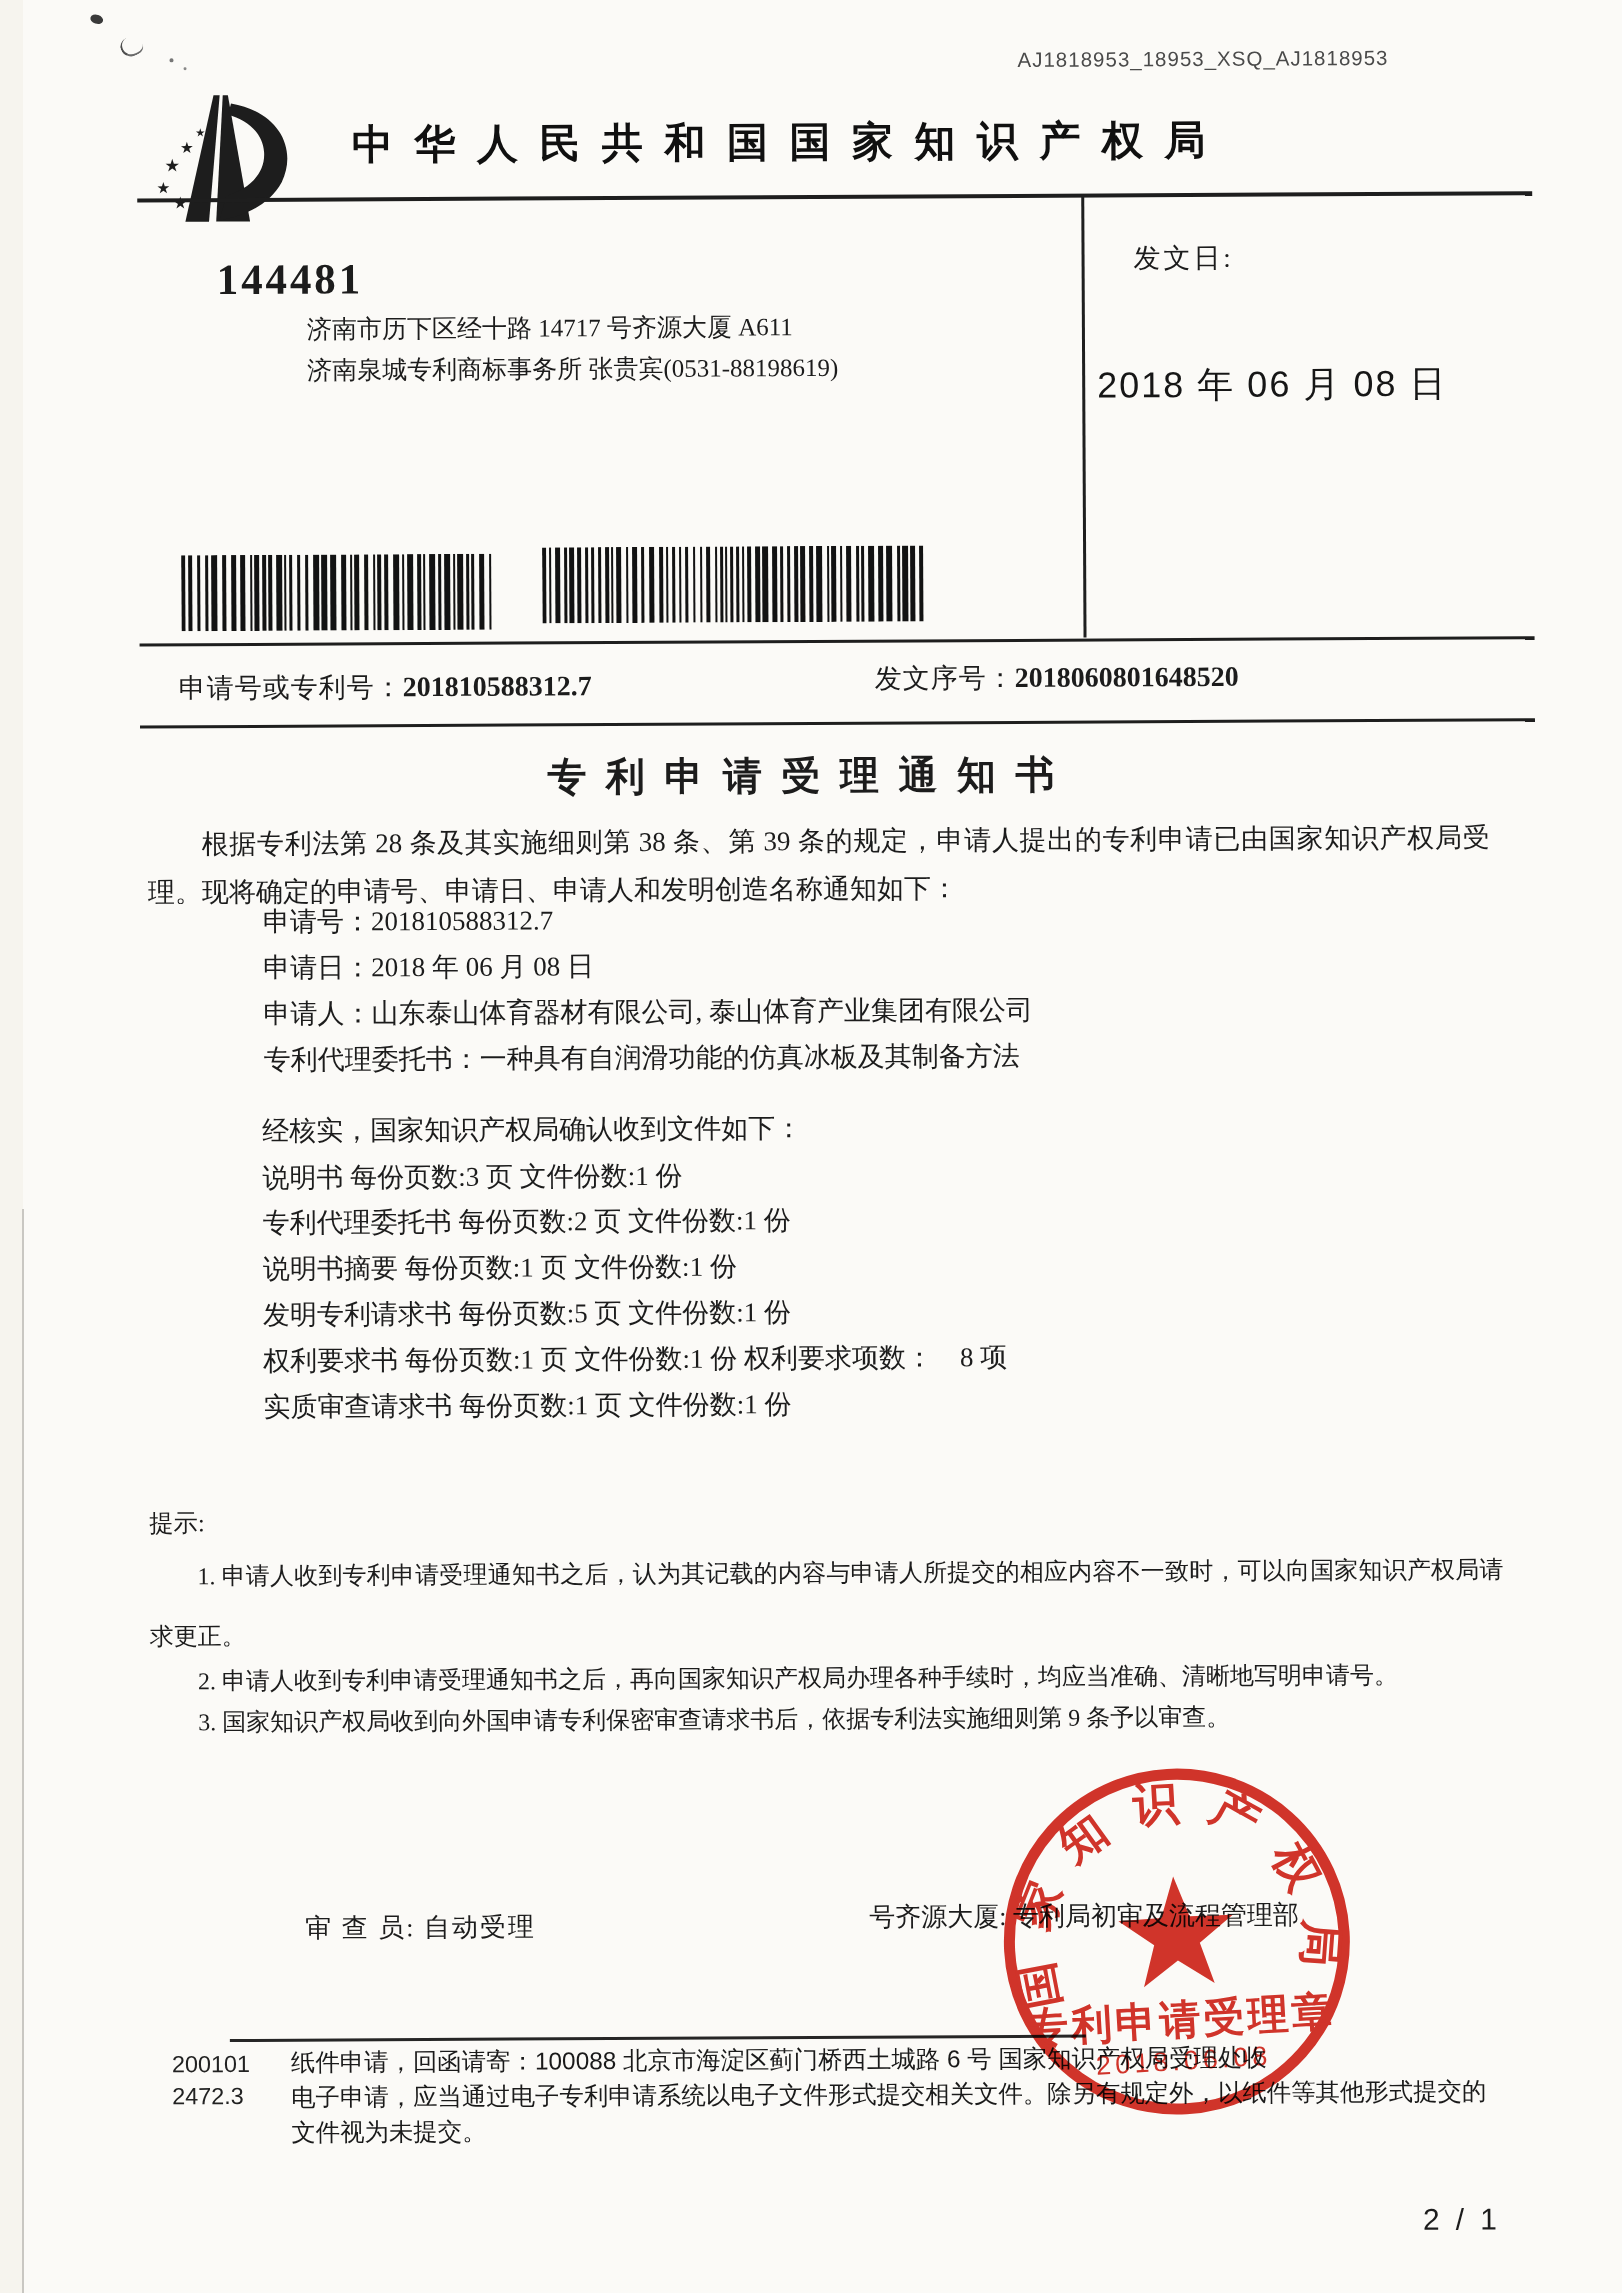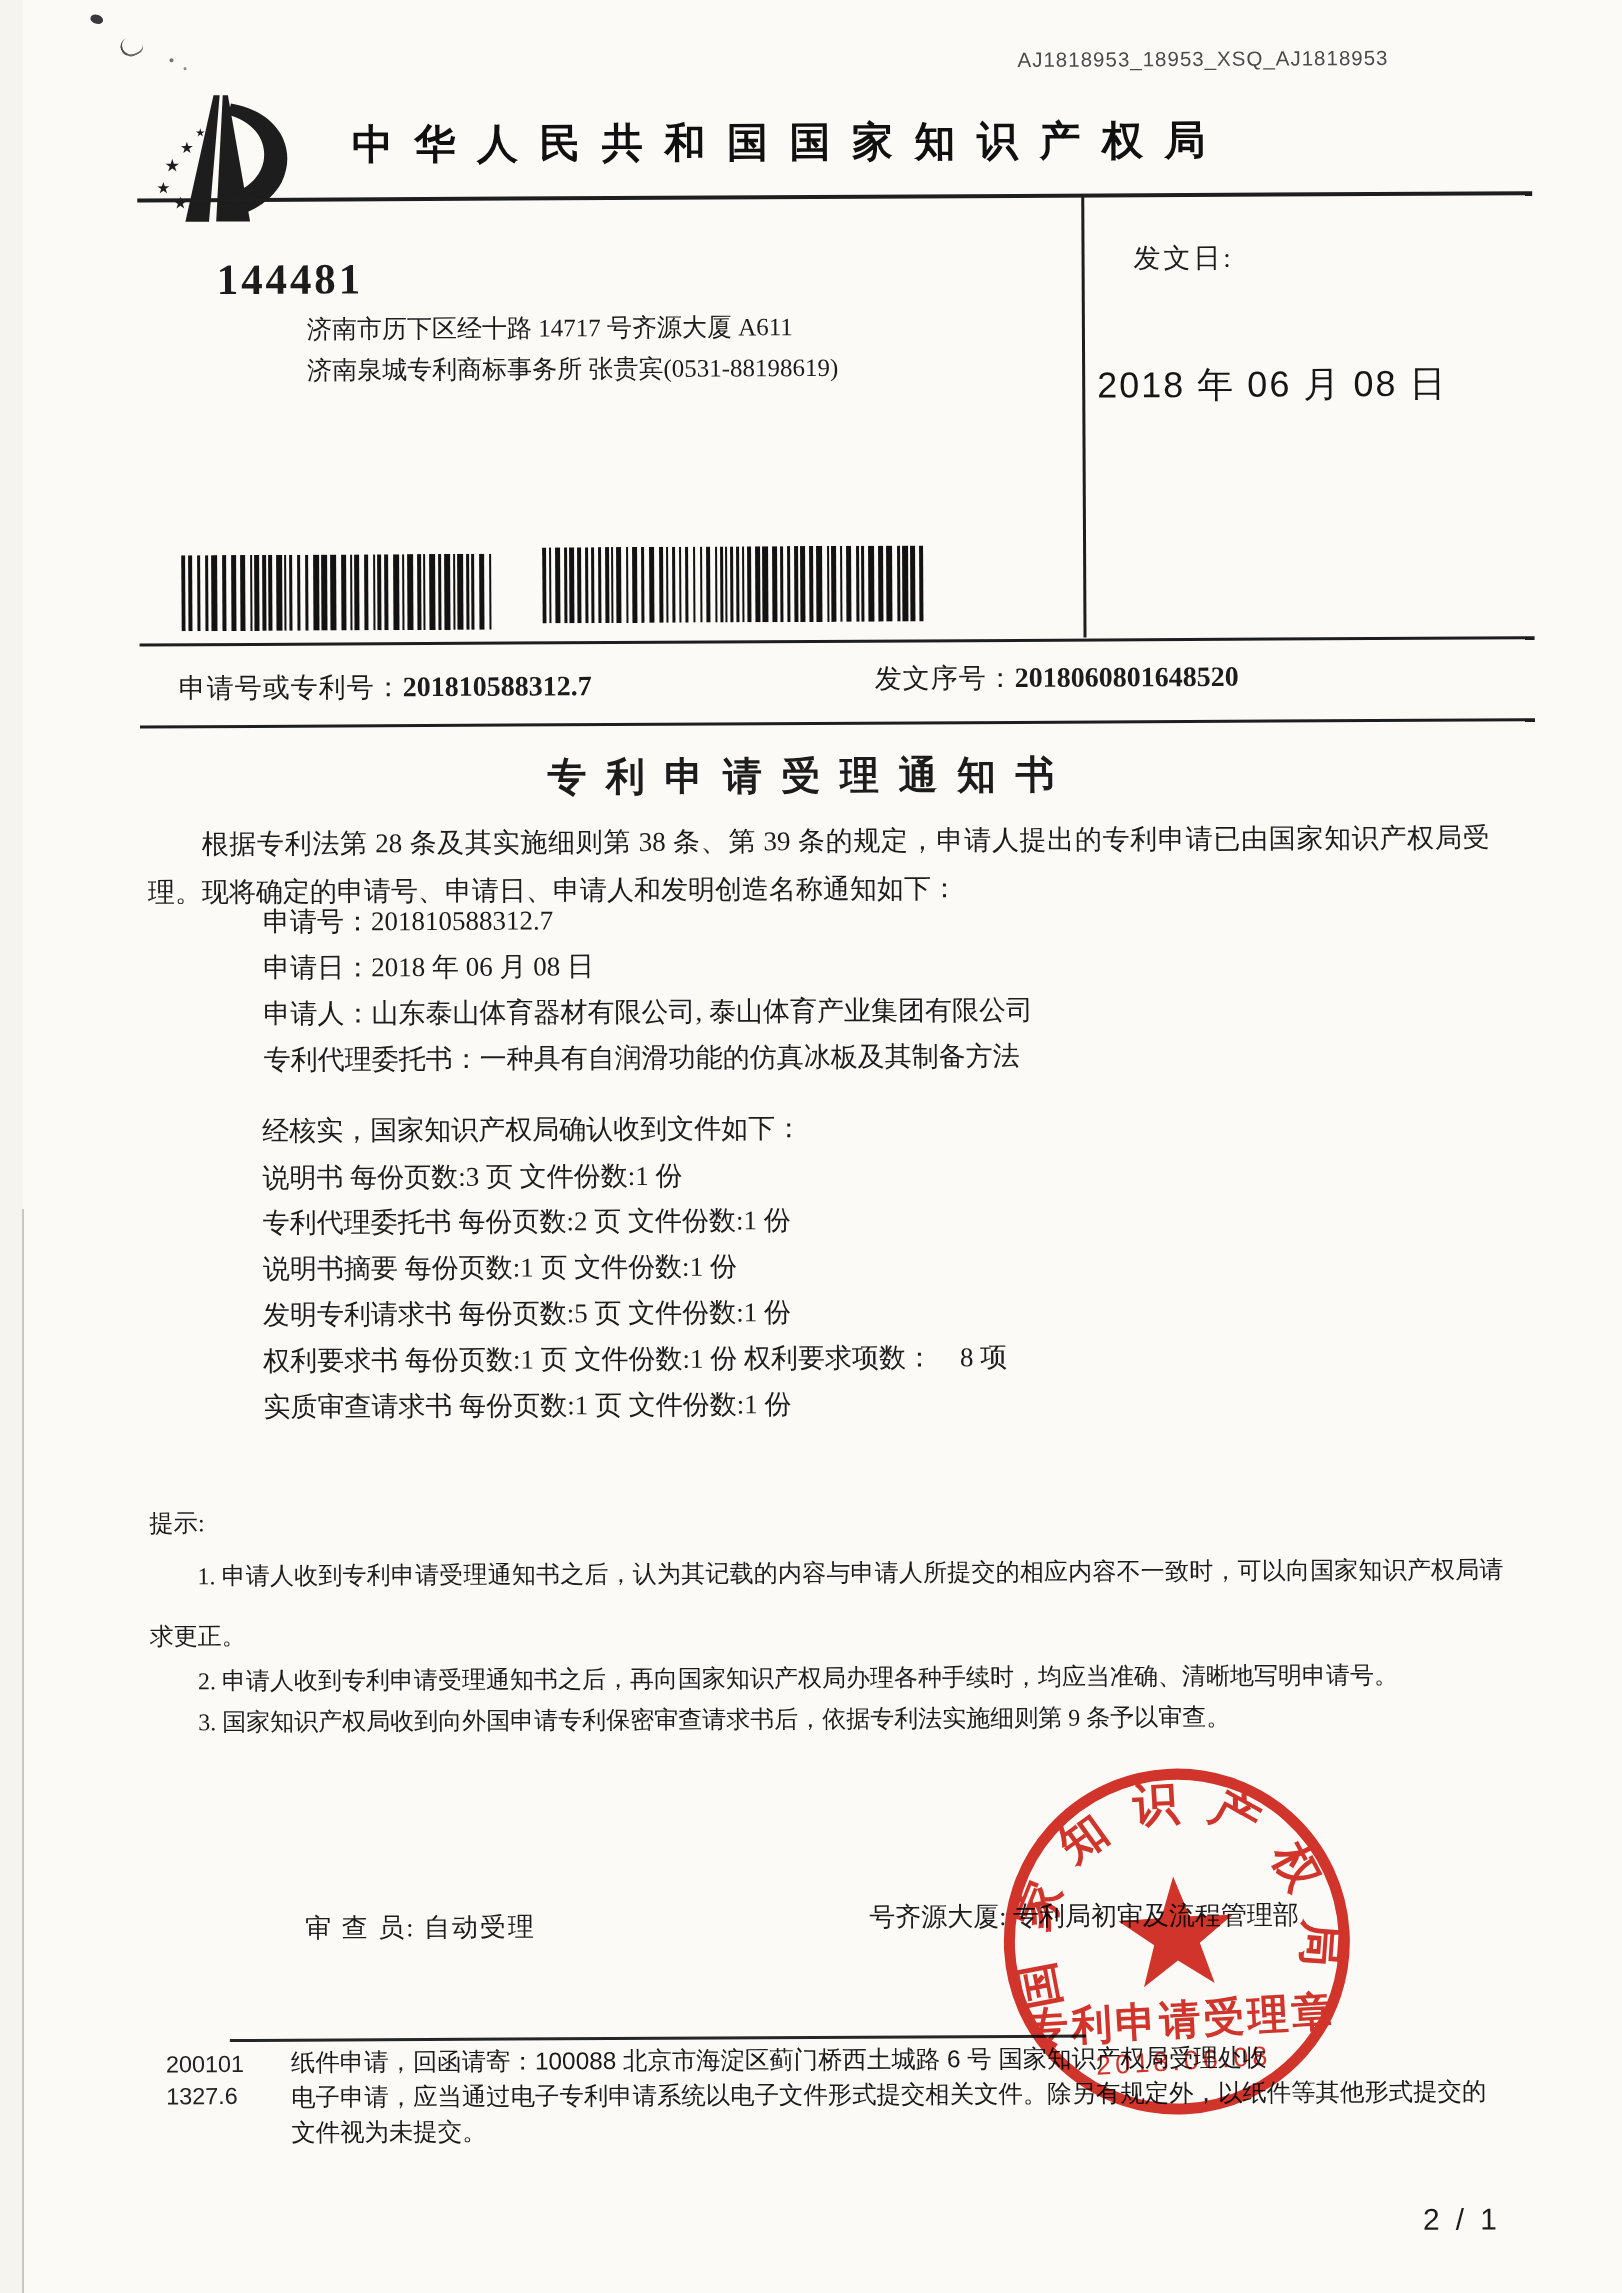--- a/index.html
+++ b/index.html
@@ -47,21 +47,21 @@
 
   .intro{left:148px;top:817px;width:1342px;font-size:27px;line-height:48px;text-indent:2em;text-align:justify;}
 
   .fieldline{position:absolute;left:263px;font-size:27px;white-space:nowrap;}
   .docline{position:absolute;left:261px;font-size:27px;white-space:nowrap;}
   .tips-head{position:absolute;left:146px;top:1504px;font-size:24.4px;}
   .tip{position:absolute;left:146px;width:1354px;font-size:24px;line-height:41px;text-indent:2em;text-align:justify;}
 
   .sig{font-size:26px;white-space:nowrap;}
 
-  .footer-codes{position:absolute;left:160px;font-family:"Liberation Sans","DejaVu Sans",sans-serif;font-size:23.4px;color:#222;}
+  .footer-codes{position:absolute;left:166px;font-family:"Liberation Sans","DejaVu Sans",sans-serif;font-size:23.4px;color:#222;}
   .fline{position:absolute;left:285px;font-family:"Liberation Sans","DejaVu Sans",sans-serif;font-size:24.4px;color:#1a1a1a;white-space:nowrap;}
   .pageno{left:1416px;top:2206px;font-size:30px;font-family:"Liberation Sans","DejaVu Sans",sans-serif;letter-spacing:3.9px;}
 
   .stamp{position:absolute;left:991px;top:1763px;width:361px;height:361px;
     mix-blend-mode:multiply;opacity:0.92;transform:rotate(-3deg);}
 
   .speck{position:absolute;background:#3a3a3a;border-radius:50%;}
   .squiggle{position:absolute;left:125px;top:33px;width:19.5px;height:17.6px;
     border-left:2.9px solid #4e4e4e;border-bottom:2px solid #6a6a6a;border-radius:60% 0 50% 70%;transform:rotate(-25deg);background:transparent;}
 </style>
@@ -150,21 +150,21 @@
     <span>审 查 员:</span>
     <span>自动受理</span>
   </div>
   <div class="abs sig" style="left:864px;top:1900px;">
     <span>号齐源大厦:</span>
     <span>专利局初审及流程管理部</span>
   </div>
 
   <div class="hrule thin" style="left:224px;top:2036px;width:856px;background:#262626;"></div>
   <div class="footer-codes" style="top:2048px;">200101</div>
-  <div class="footer-codes" style="top:2080px;">1327.6</div>
+  <div class="footer-codes" style="top:2080px;">2472.3</div>
   <div class="fline" style="top:2044px;">纸件申请，回函请寄：100088  北京市海淀区蓟门桥西土城路 6 号    国家知识产权局受理处收</div>
   <div class="fline" style="top:2079px;">电子申请，应当通过电子专利申请系统以电子文件形式提交相关文件。除另有规定外，以纸件等其他形式提交的</div>
   <div class="fline" style="top:2114px;">文件视为未提交。</div>
   <div class="abs pageno">2 / 1</div>
 
   <svg class="stamp" viewBox="0 0 360 360">
     <defs>
       <path id="arcpath" d="M 60,226 A 127,127 0 1 1 300,226" fill="none"></path>
     </defs>
     <circle cx="180" cy="180" r="167" fill="none" stroke="#cc2217" stroke-width="11"></circle>

